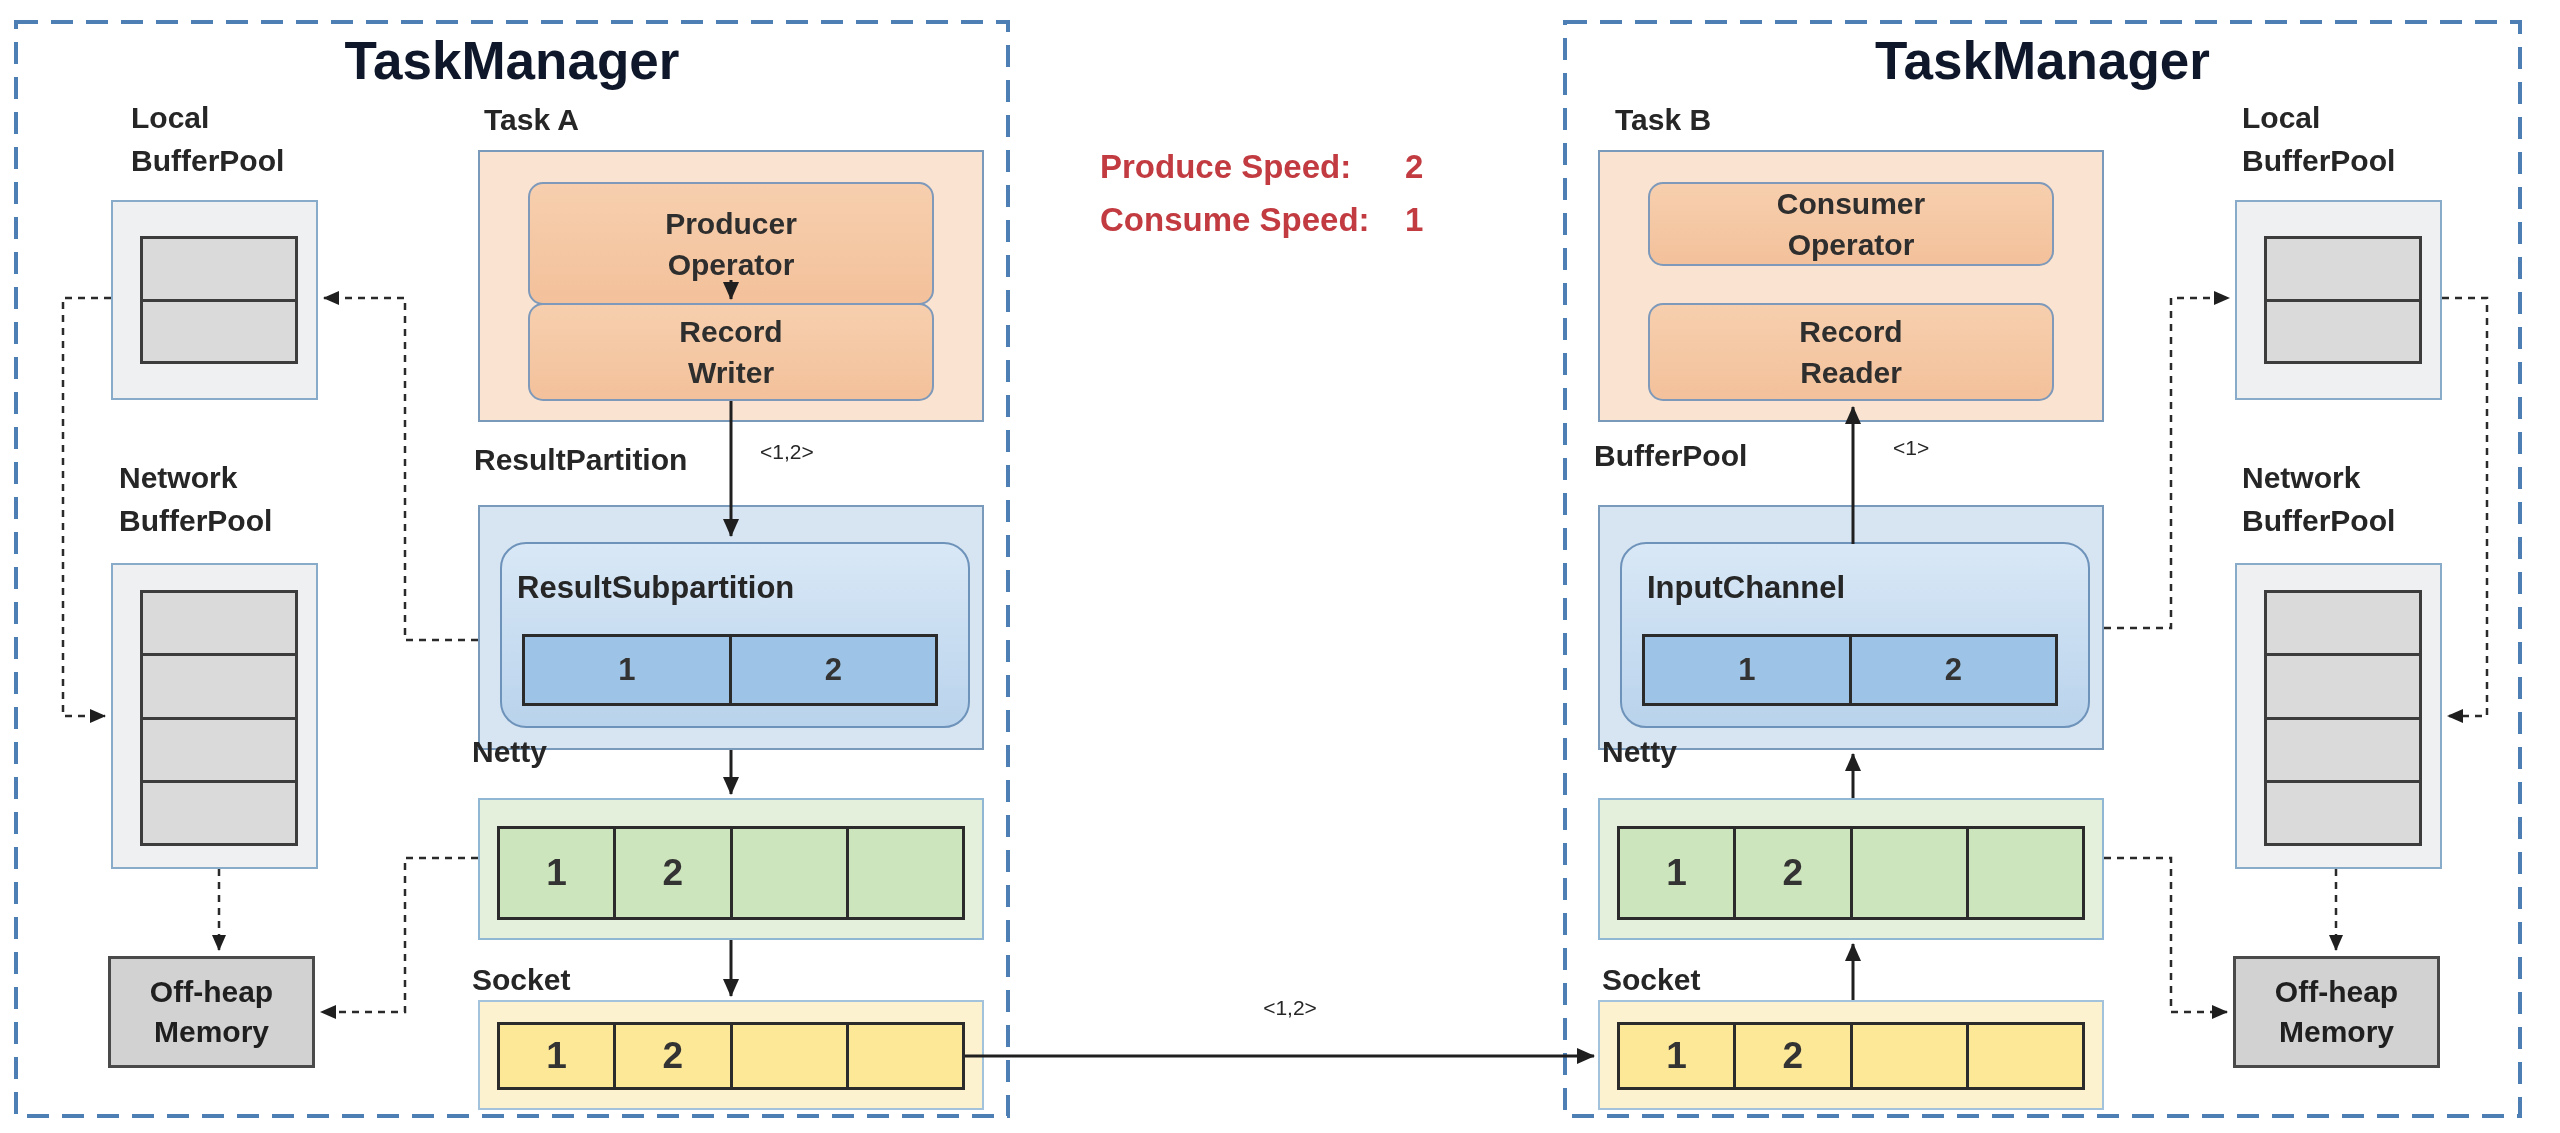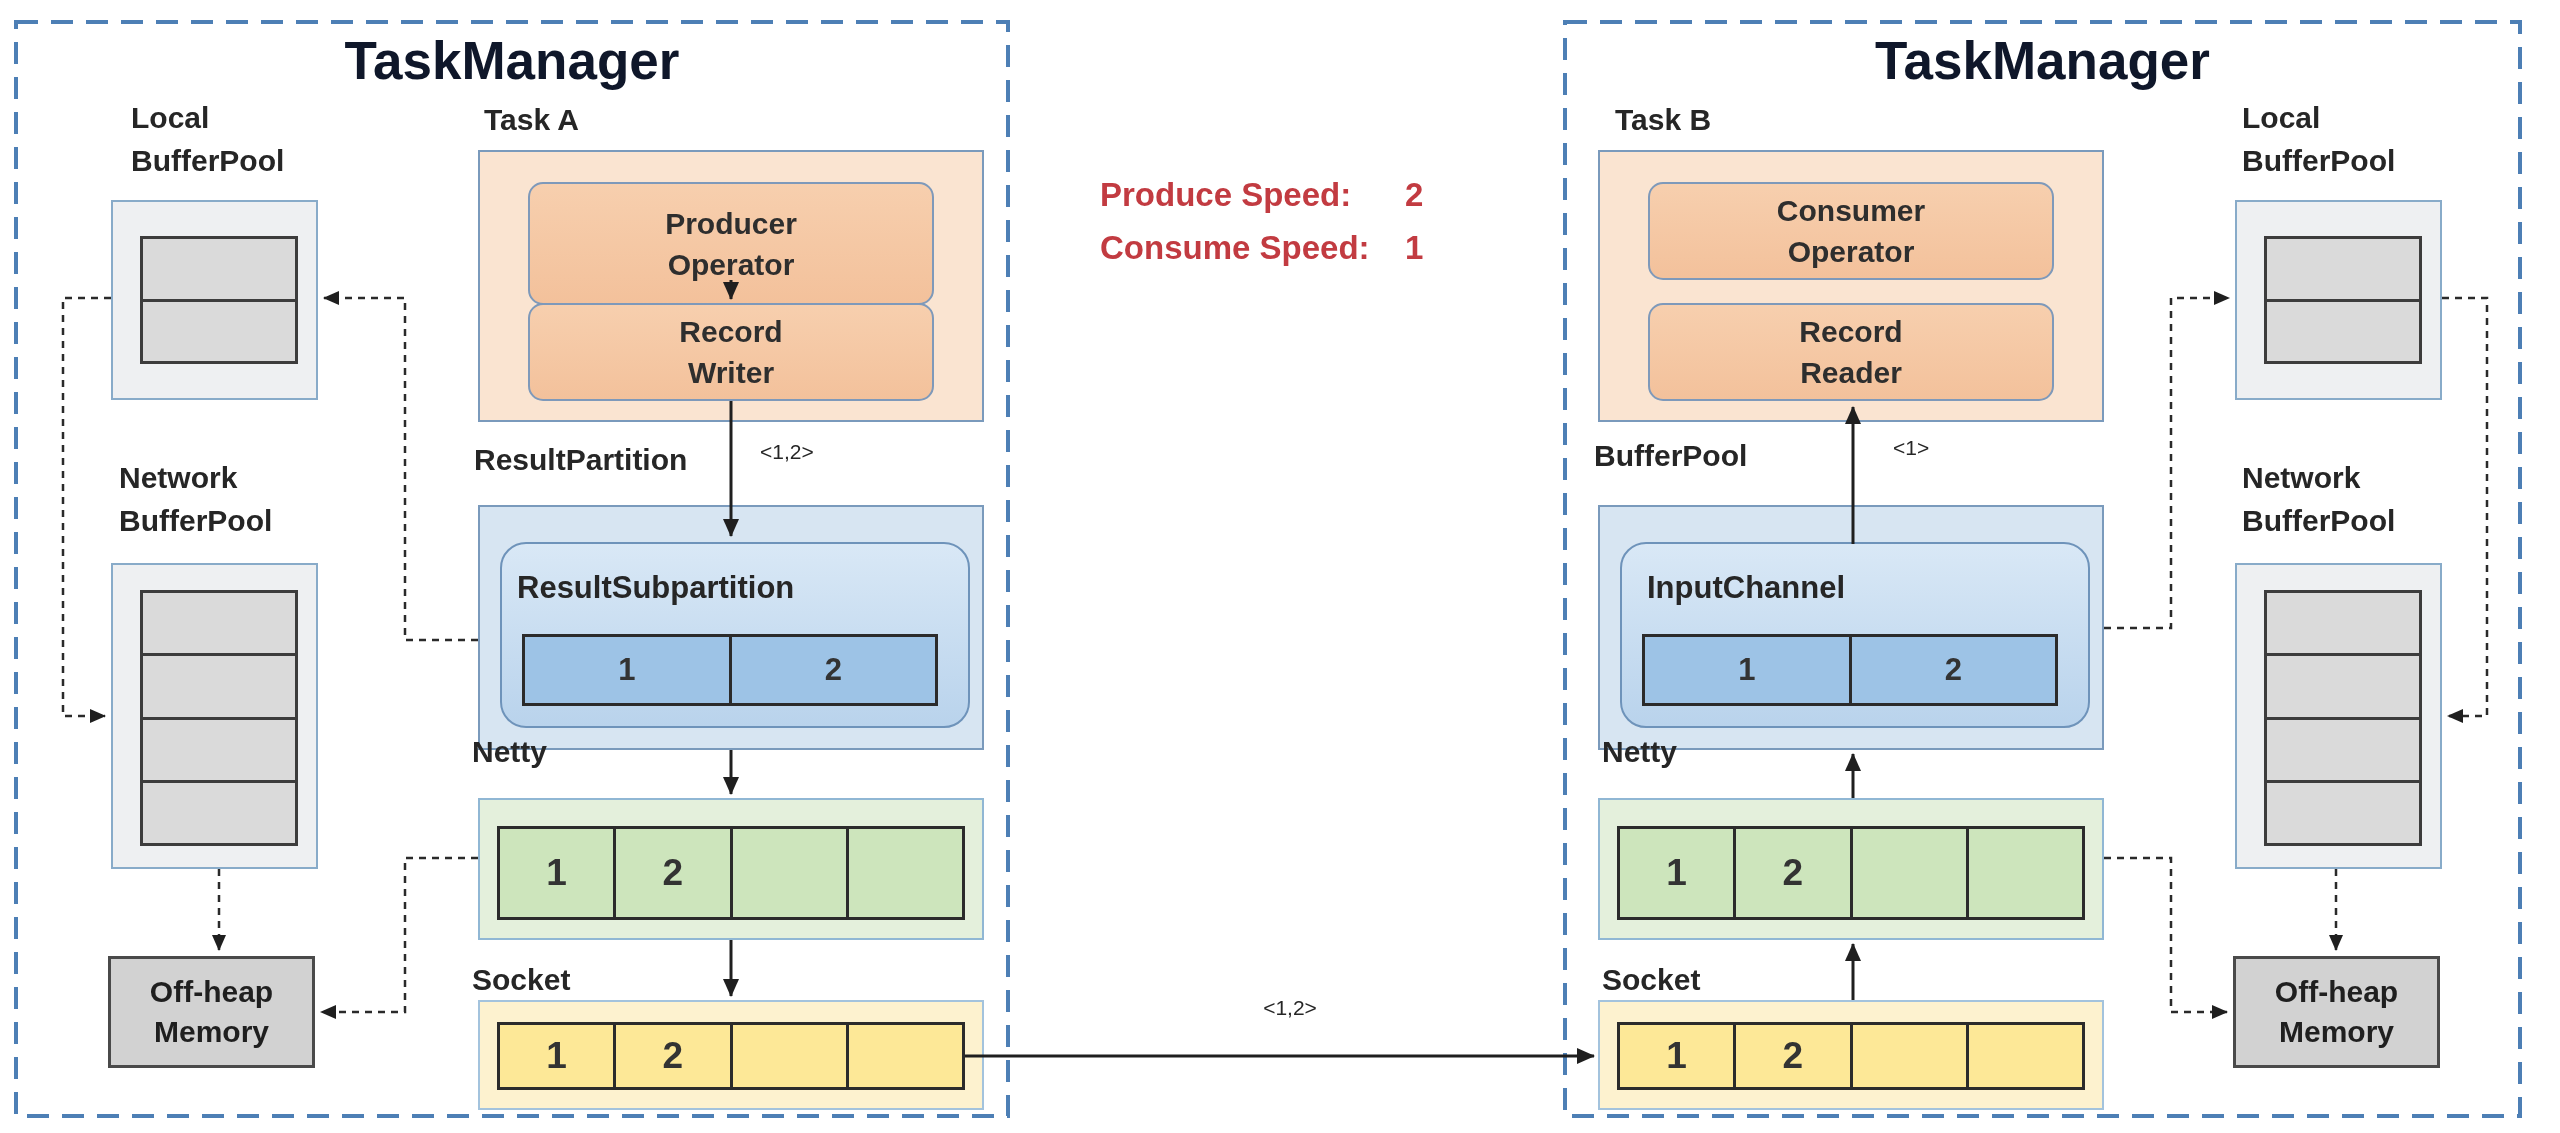--- a/index.html
+++ b/index.html
@@ -30,21 +30,21 @@
   .row .cell{flex:1;border-right:3px solid #2b2b2b;display:flex;align-items:center;justify-content:center;
              font-weight:600;color:#333;}
   .row .cell:last-child{border-right:none;}
   .row.blue .cell{background:#9dc3e6;font-size:31px;}
   .row.green .cell{background:#cde5bc;font-size:37px;}
   .row.yellow .cell{background:#fde897;font-size:37px;}
   .pool-stack{display:flex;flex-direction:column;border:3px solid #3c3c3c;}
   .pool-stack .pcell{flex:1;background:#dadada;border-bottom:3px solid #3c3c3c;}
   .pool-stack .pcell:last-child{border-bottom:none;}
   
-  .red-txt{font-size:33px;font-weight:700;color:#c23b41;white-space:nowrap;margin-top:28px;}
+  .red-txt{font-size:33px;font-weight:700;color:#c23b41;white-space:nowrap;}
 </style>
 </head>
 <body>
 
 <div id="canvas">
 
   <div class="abs tm-title" style="left:16px;top:30px;width:992px;">TaskManager</div>
 
   <div class="abs lbl" style="left:131px;top:98px;">Local</div>
   <div class="abs lbl" style="left:131px;top:141px;">BufferPool</div>
@@ -113,21 +113,21 @@
   <div class="abs red-txt" style="left:1405px;top:148px;">2</div>
   <div class="abs red-txt" style="left:1100px;top:201px;">Consume Speed:</div>
   <div class="abs red-txt" style="left:1405px;top:201px;">1</div>
 
   <div class="abs angle-lbl" style="left:1230px;top:996px;width:120px;text-align:center;">&lt;1,2&gt;</div>
 
   <div class="abs tm-title" style="left:1565px;top:30px;width:955px;">TaskManager</div>
 
   <div class="abs lbl" style="left:1615px;top:100px;">Task B</div>
   <div class="abs peach-panel" style="left:1598px;top:150px;width:506px;height:272px;"></div>
-  <div class="abs op-box" style="left:1648px;top:182px;width:406px;height:98px;">
+  <div class="abs op-box" style="left:1648px;top:182px;width:406px;height:84px;">
     <div>Consumer</div>
     <div>Operator</div>
   </div>
   <div class="abs op-box" style="left:1648px;top:303px;width:406px;height:98px;">
     <div>Record</div>
     <div>Reader</div>
   </div>
 
   <div class="abs lbl" style="left:1594px;top:436px;">BufferPool</div>
   <div class="abs angle-lbl" style="left:1893px;top:436px;">&lt;1&gt;</div>

